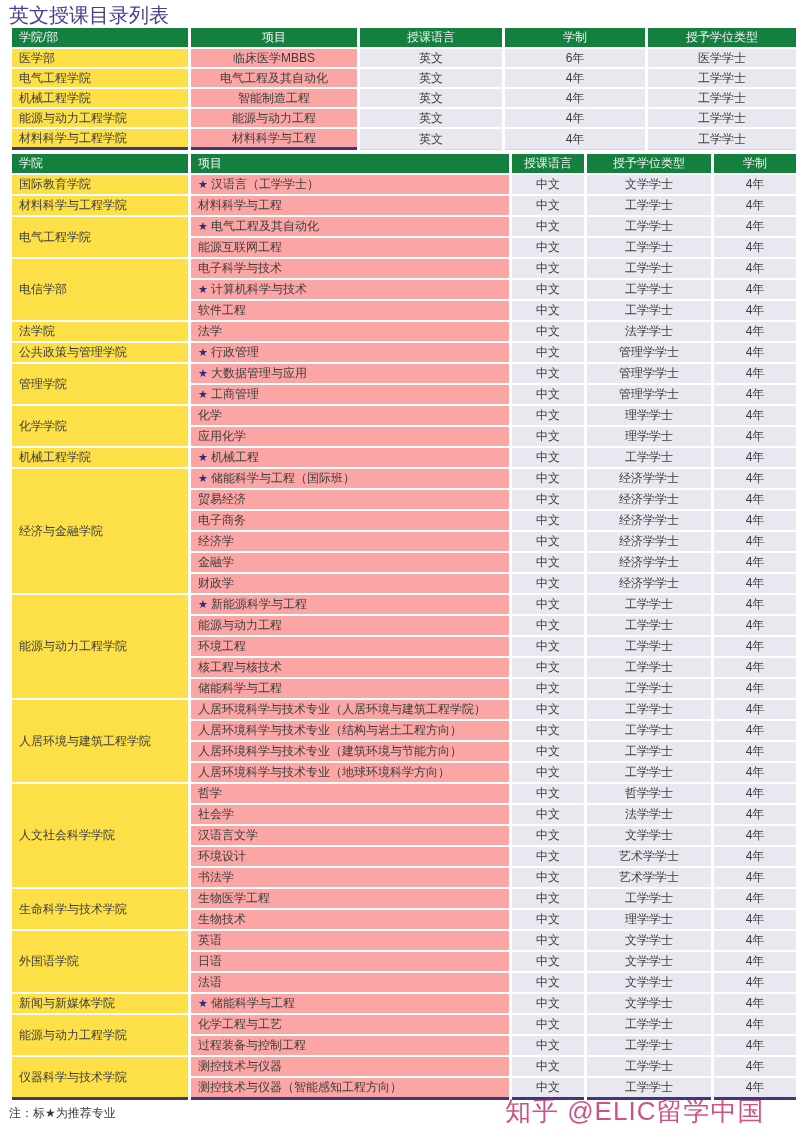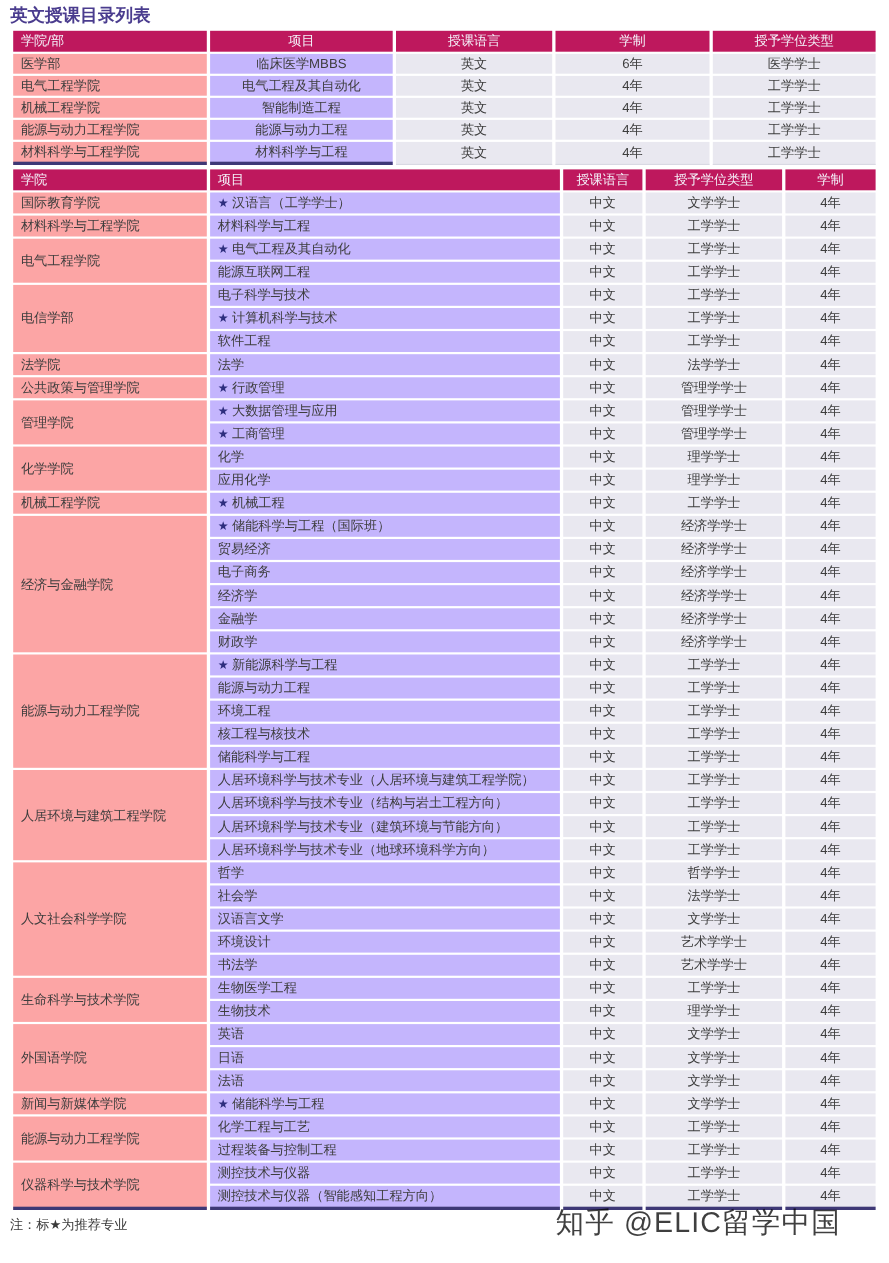--- a/index.html
+++ b/index.html
@@ -4,51 +4,51 @@
 <style>
   html,body { margin:0; padding:0; }
   body {
     width:808px; height:1148px;
     background:#ffffff;
     font-family:"Liberation Sans","DejaVu Sans",sans-serif;
     position:relative; overflow:hidden;
   }
   .content { padding:6px 9px 0 9px; }
   .tbl-title {
-    font-size:16px; font-weight:bold; color:#4a3c8e;
+    font-size:20px; font-weight:normal; color:#4a3c8e;
     margin:0 0 2px 0; line-height:18px;
   }
   .tbl-title.second { margin-top:15px; }
   table {
     border-collapse:separate; border-spacing:3px 2px;
     table-layout:fixed; width:790px;
   }
   th {
-    background:#be185d; color:#f4f2fa;
+    background:#15803d; color:#f4f2fa;
     font-weight:normal; font-size:12px;
     height:19px; padding:0 7px;
     white-space:nowrap; overflow:hidden;
   }
   td {
     background:#e9e8f0; color:#3d3d3d;
     font-size:12px; height:19px; padding:0 7px;
     white-space:nowrap; overflow:hidden;
   }
   #english-table td { height:18px; }
   .al { text-align:left; }
   .ac { text-align:center; }
-  td.college { background:#fca5a5; }
-  td.project { background:#c4b5fd; }
+  td.college { background:#fde047; }
+  td.project { background:#fca5a5; }
   .star { color:#2e2e7e; margin-right:3px; font-size:11px; }
   .bb-dark { border-bottom:3px solid #3e3876; }
   .bb-light { border-bottom:1px solid #d9d9e3; }
   .footnote { font-size:12px; color:#3a3a3a; margin:4px 0 0 0; line-height:14px; }
   .watermark {
     position:absolute; left:505px; top:1094px;
-    font-size:26px; color:#000000; opacity:0.75;
+    font-size:26px; color:#be185d; opacity:0.75;
     white-space:nowrap; letter-spacing:1px; z-index:5;
   }
 </style>
 </head>
 <body>
 
 <main class="content">
 
   <h2 class="tbl-title">英文授课目录列表</h2>
 

